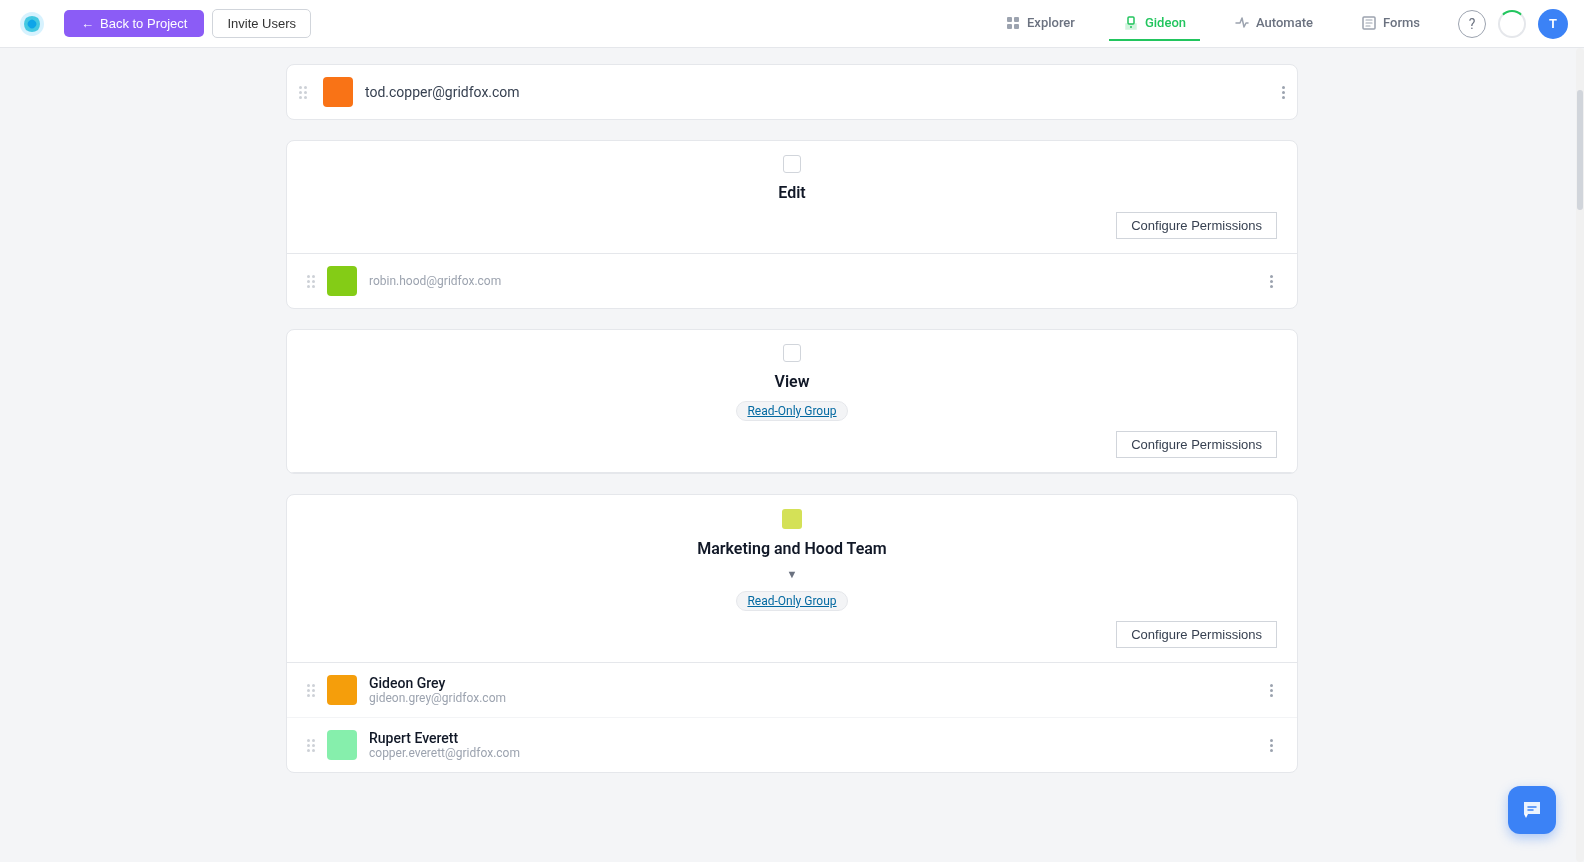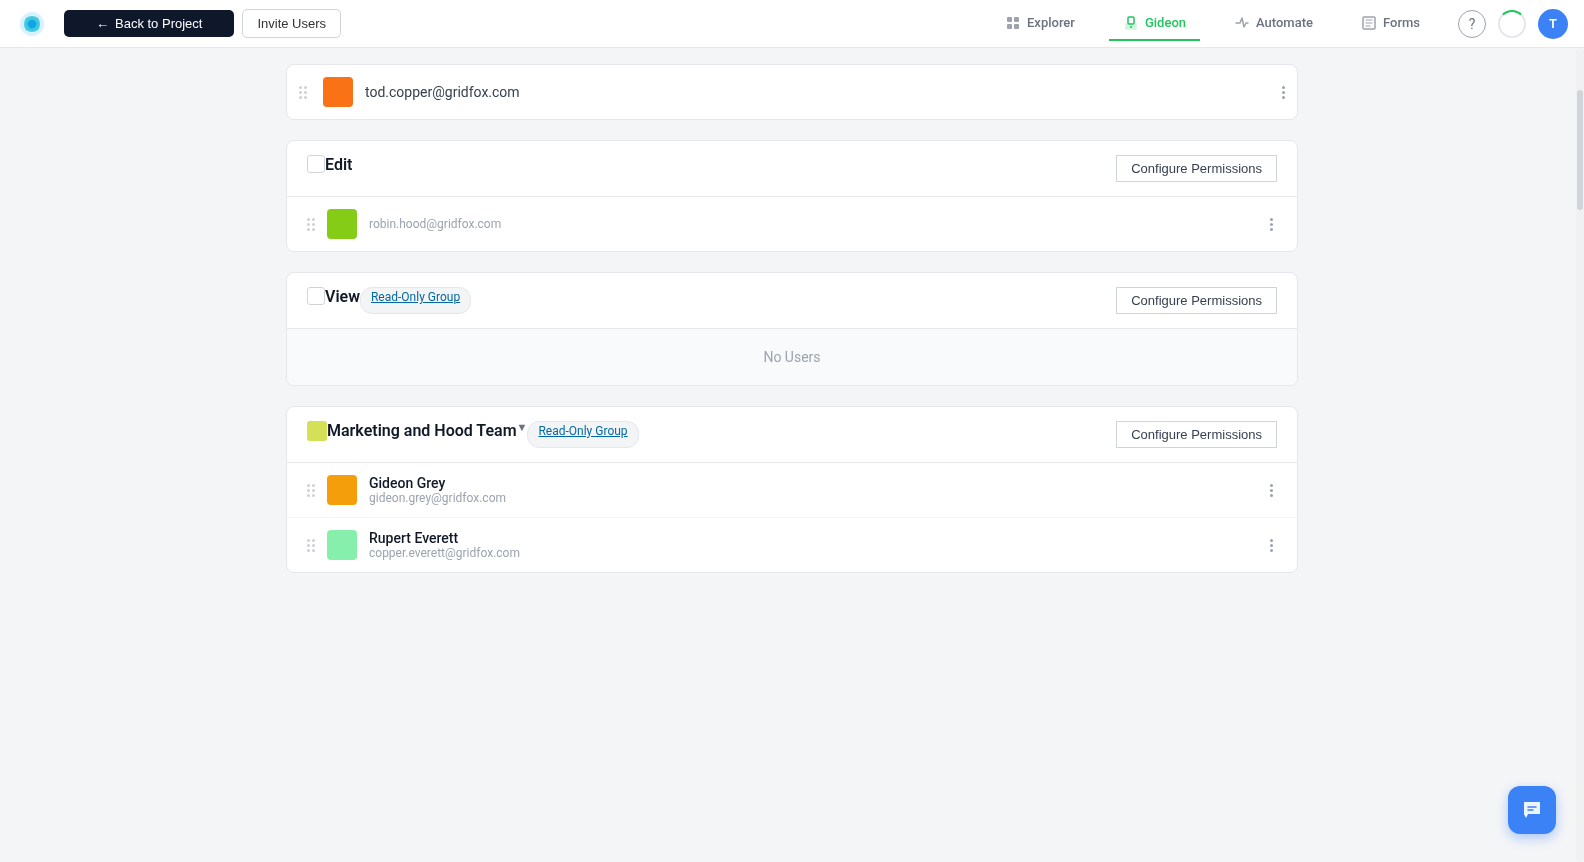--- a/index.html
+++ b/index.html
@@ -22,25 +22,25 @@
       border-bottom: 1px solid #e5e7eb;
       z-index: 100;
       gap: 8px;
     }
     .logo {
       width: 32px; height: 32px;
       margin-right: 8px;
     }
     .logo svg { width: 32px; height: 32px; }
     .back-btn {
-      background: #0f172a;
+      background: #8b5cf6;
       color: #fff;
       border: none;
       border-radius: 5px;
-      padding: 6px 32px;
+      padding: 6px 17px;
       font-size: 13px;
       font-weight: 500;
       cursor: pointer;
       display: flex;
       align-items: center;
       gap: 6px;
     }
     .back-btn::before {
       content: '←';
       font-size: 13px;
@@ -134,22 +134,25 @@
     .section {
       background: #fff;
       border-radius: 8px;
       margin-bottom: 20px;
       border: 1px solid #e5e7eb;
       overflow: hidden;
     }
 
     .section-header {
       display: flex;
+      align-items: center;
       padding: 14px 20px;
       border-bottom: 1px solid #e5e7eb;
+      gap: 10px;
+      flex-direction: column;
     }
     .section-checkbox {
       width: 18px; height: 18px;
       border: 1.5px solid #d1d5db;
       border-radius: 3px;
       background: #fff;
       flex-shrink: 0;
     }
     .section-icon {
       width: 20px; height: 20px;
@@ -425,21 +428,20 @@
       </div>
     </div>
 
     <div class="section">
       <div class="section-header">
         <div class="section-checkbox"></div>
         <span class="section-title">View</span>
         <span class="badge">Read-Only Group</span>
         <button class="configure-btn">Configure Permissions</button>
       </div>
-      <div class="no-users">No Users</div>
     </div>
 
     <div class="section">
       <div class="section-header">
         <div class="section-icon" style="background:#d4e157;"></div>
         <span class="section-title">Marketing and Hood Team</span>
         <span class="dropdown-arrow">▼</span>
         <span class="badge">Read-Only Group</span>
         <button class="configure-btn">Configure Permissions</button>
       </div>

